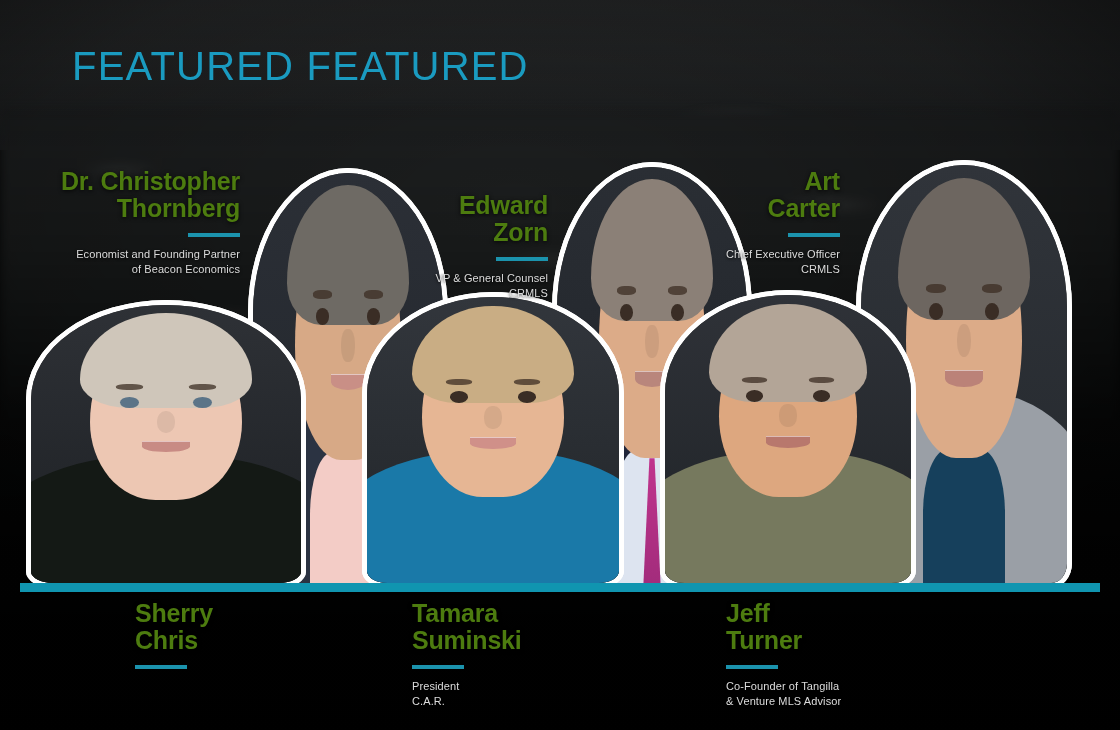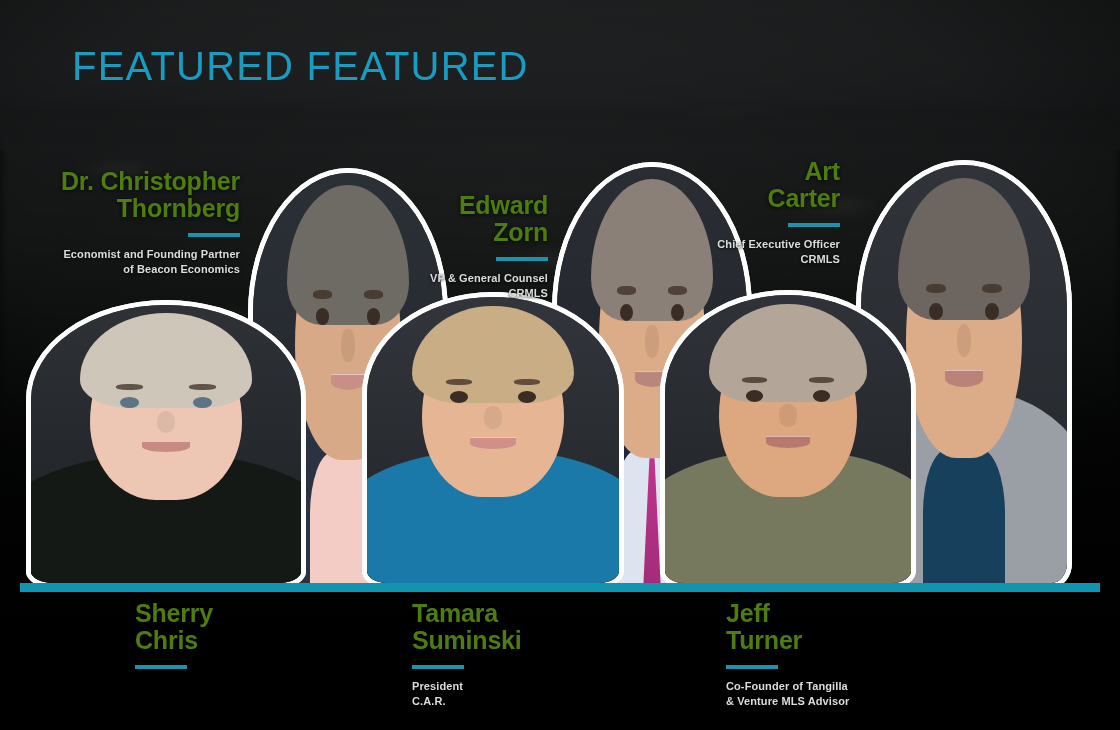--- a/index.html
+++ b/index.html
@@ -155,31 +155,31 @@
   .cap{ position:absolute; z-index:8; }
   .cap .name{
     font-size:25px; font-weight:700; color:#4d7c0f; line-height:1.07;
     letter-spacing:-0.2px; white-space:pre-line;
     text-shadow:0 1px 4px rgba(0,0,0,.8);
   }
   .cap .bar{
     height:4px; width:52px; background:#1b93ad; margin:11px 0 10px 0;
   }
   .cap .role{
-    font-size:11px; font-weight:700; color:#dcdcdc; line-height:1.42;
+    font-size:11px; font-weight:400; color:#dcdcdc; line-height:1.42;
     white-space:pre-line; letter-spacing:.1px;
     text-shadow:0 1px 3px rgba(0,0,0,.85);
   }
   .cap.right{ text-align:right; }
   .cap.right .bar{ margin-left:auto; }
   .cap.left{ text-align:left; }
 
   #c-thornberg{ left:18px;  top:168px; width:222px; }
   #c-zorn     { left:400px; top:168px; width:148px;margin-top:24px; }
-  #c-carter   { left:690px; top:158px; width:150px; }
+  #c-carter   { left:690px; top:168px; width:150px; }
   #c-sherry   { left:135px; top:600px; width:230px; }
   #c-tamara   { left:412px; top:600px; width:230px; }
   #c-jeff     { left:726px; top:600px; width:250px; }
 </style>
 </head>
 <body>
 
 <div class="stage">
 
   <div class="bg">

